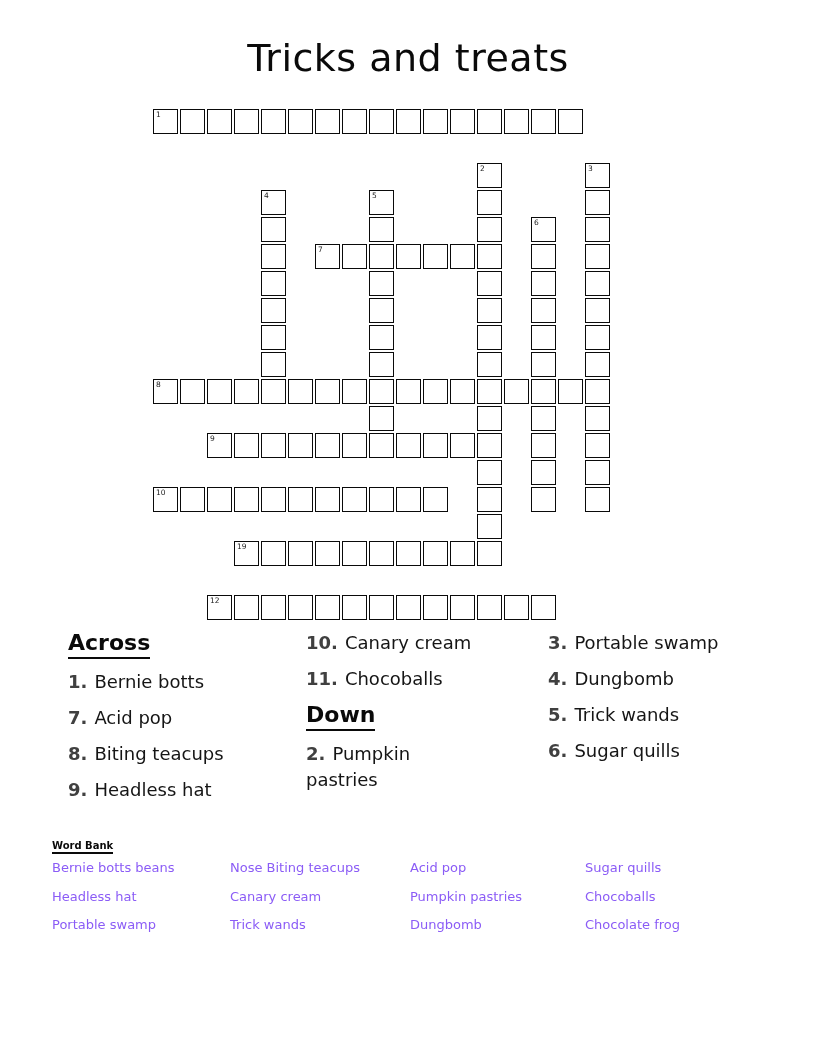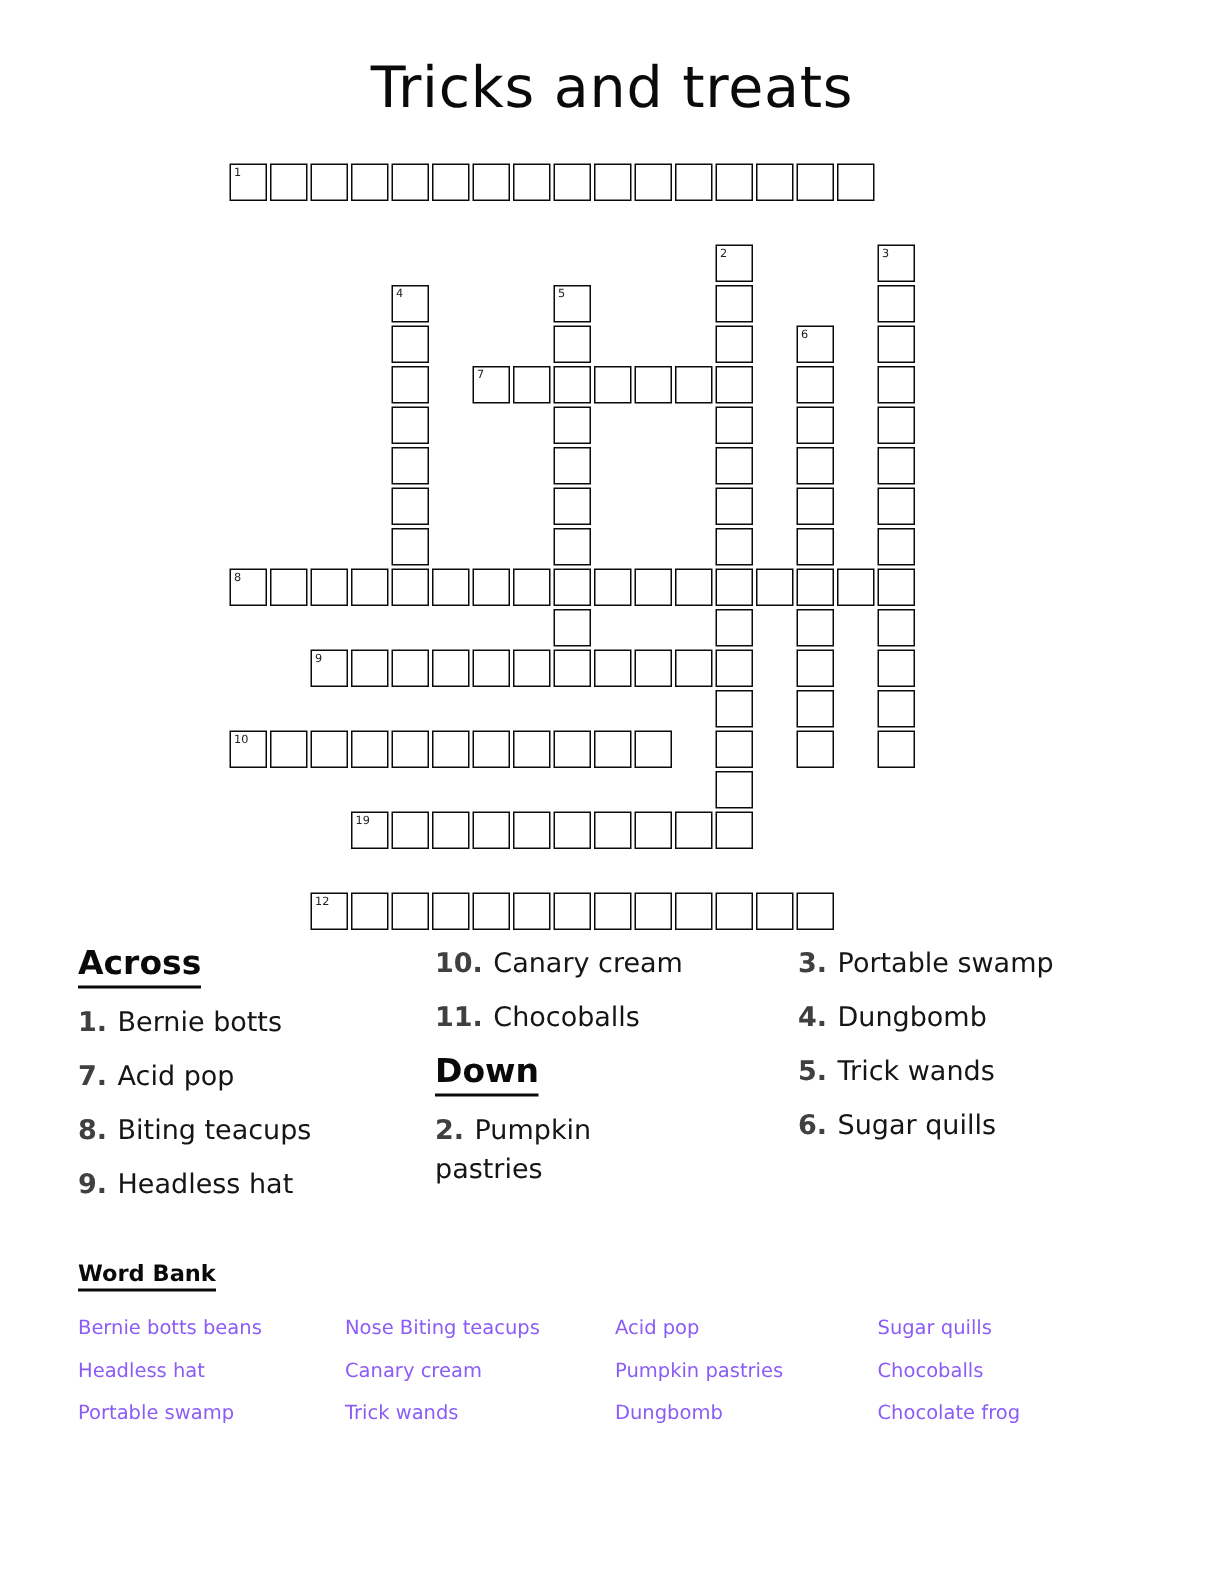--- a/index.html
+++ b/index.html
@@ -15,33 +15,33 @@
   
   .cell {
     position:absolute; width:25px; height:25px; background:#fff;
     border:1.6px solid #0a0a0a;
   }
   .cell-num {
     position:absolute; top:0px; left:2px; font-size:7.5px; line-height:9px;
     color:#222; font-weight:normal;
   }
   
-  #clues { position:absolute; top:630px; left:0; width:652px; height:210px; }
+  #clues { position:absolute; top:630px; left:16px; width:652px; height:210px; }
   .clue-col { position:absolute; top:0; }
   .clue-col:nth-child(1) { left:52px;  width:228px; }
   .clue-col:nth-child(2) { left:290px; width:218px; }
   .clue-col:nth-child(3) { left:532px; width:250px; }
   .clue-col:nth-child(2) .clue:last-child { max-width:140px; }
   .clue { font-size:18px; line-height:26px; margin-bottom:10px; color:#151515; }
   .clue-num { font-weight:bold; margin-right:7px; color:#404040; }
   .clue-heading { font-size:22px; font-weight:bold; line-height:26px; margin-bottom:10px; color:#0a0a0a; }
   .clue-heading .ul, .wb-heading .ul { border-bottom:2.5px solid #0a0a0a; padding-bottom:1px; display:inline-block; }
   
   .wordbank { position:absolute; top:840px; left:52px; width:740px; }
-  .wb-heading { font-size:15px; font-weight:bold; margin-bottom:11px; color:#0a0a0a; }
+  .wb-heading { font-size:10px; font-weight:bold; color:#0a0a0a; }
   .wb-columns { display:flex; }
   .wb-col:nth-child(1) { width:178px; }
   .wb-col:nth-child(2) { width:180px; }
   .wb-col:nth-child(3) { width:175px; }
   .wb-col:nth-child(4) { width:200px; }
   .wb-item { font-size:13px; line-height:28.5px; color:#8b5cf6; white-space:nowrap; }
 </style>
 </head>
 <body>
 

